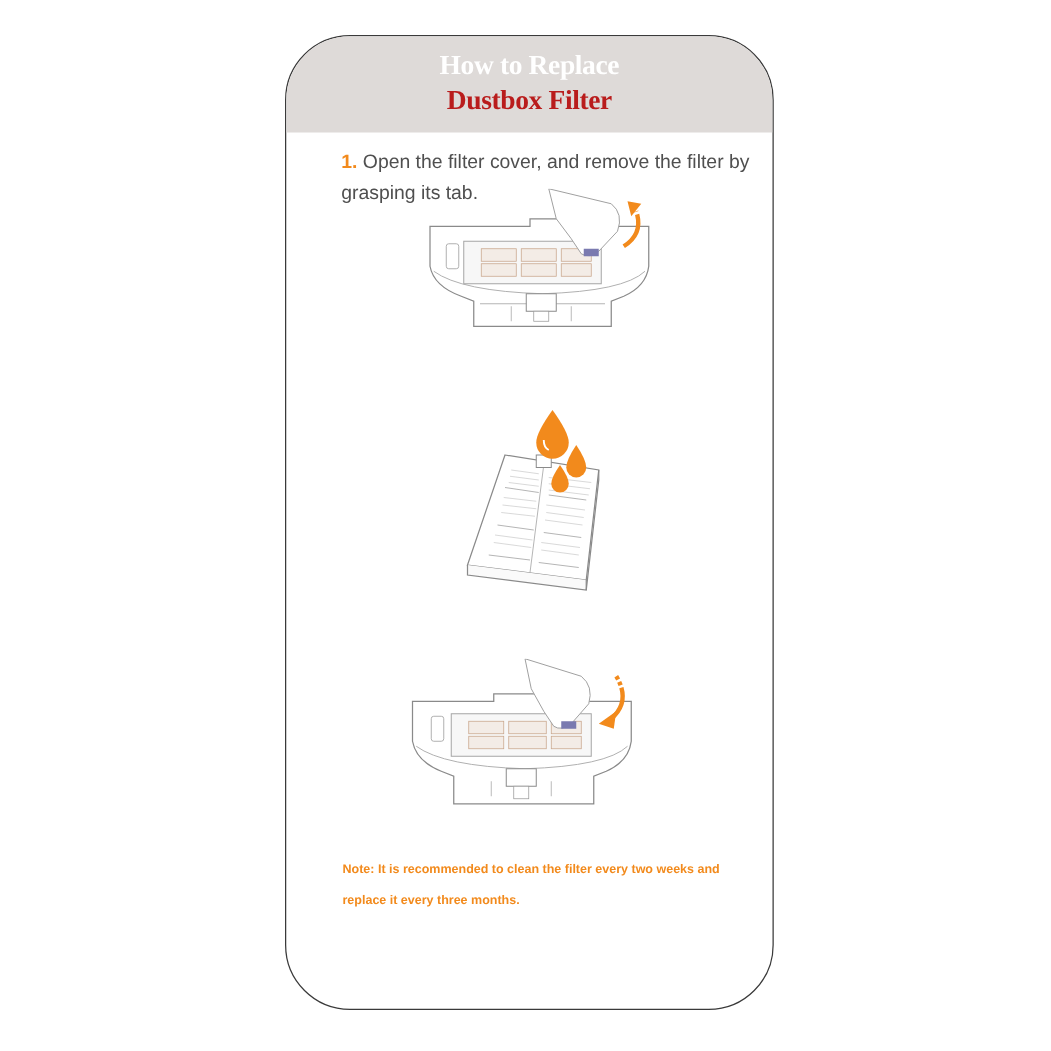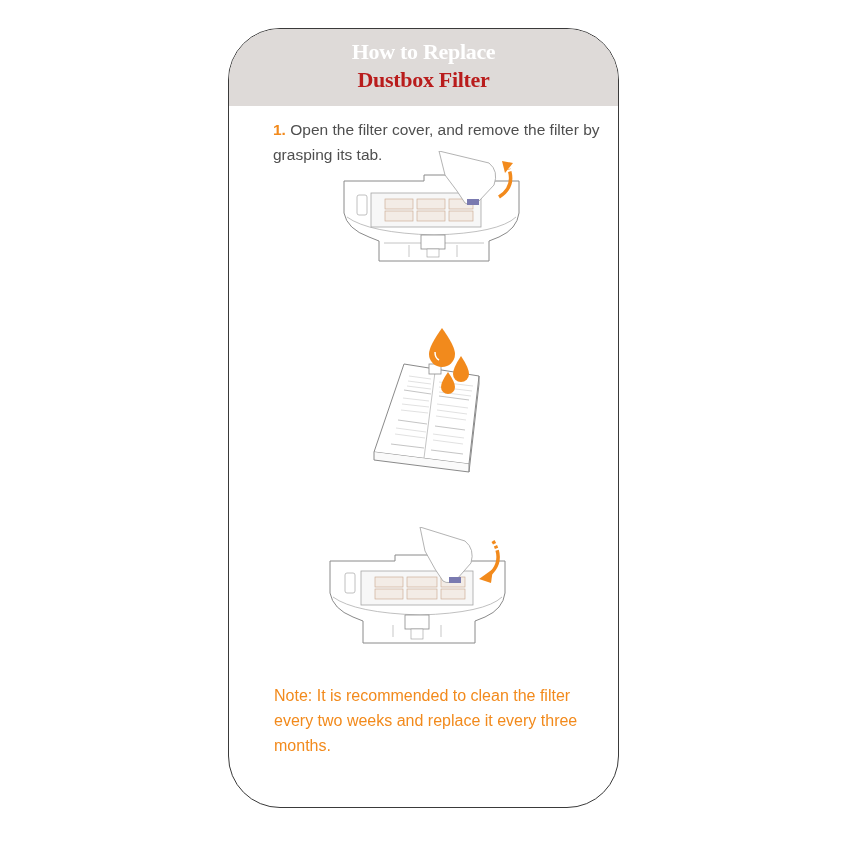--- a/index.html
+++ b/index.html
@@ -11,21 +11,21 @@
   .title-1 { position:absolute; left:0; width:100%; top:10px; text-align:center;
              color:#ffffff; font-weight:bold; font-size:22px; letter-spacing:-0.3px; }
   .title-2 { position:absolute; left:0; width:100%; top:38px; text-align:center;
              color:#b91c1c; font-weight:bold; font-size:22px; letter-spacing:-0.3px; }
   .step { position:absolute; color:#4f4f4f; font-size:15.5px; line-height:25px; }
   .step .num { color:#f28a1c; font-weight:bold; }
   .s1 { left:20px; top:88px; width:360px;margin-left:24px; }
   .s2 { left:23px; top:260px; width:360px; }
   .s3 { left:17px; top:462px; width:370px; }
   .note { position:absolute; left:45px; top:654px; width:320px; color:#f28a1c;
-          font-size:16px; line-height:25px; font-weight:normal; }
+          font-size:10px; line-height:25px; font-weight:bold; }
   .illus { position:absolute; }
   .illus svg { display:block; }
 </style>
 </head>
 <body>
 
 <div class="card">
   <div class="header">
     <div class="title-1">How to Replace</div>
     <div class="title-2">Dustbox Filter</div>

